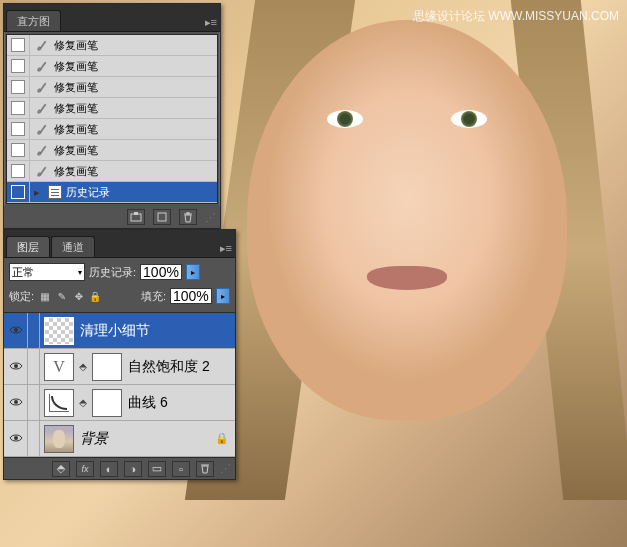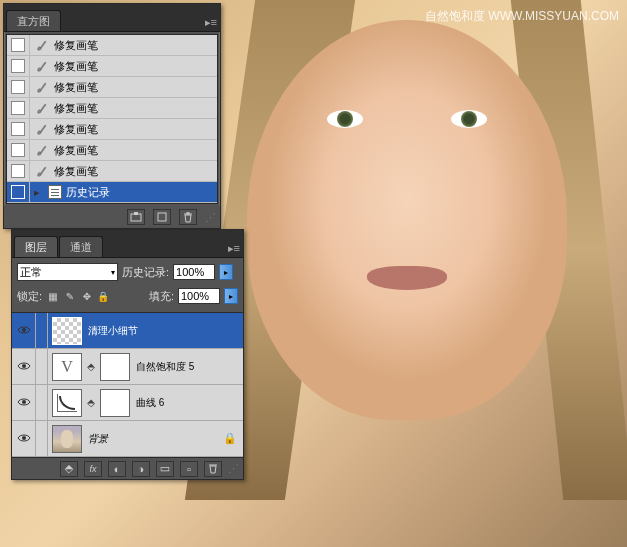--- a/index.html
+++ b/index.html
@@ -30,47 +30,47 @@
 .brush-icon svg{width:14px;height:14px}
 .hist-row.selected{background:#2b5fb3;color:#fff}
 .hist-row.selected .chk{border-color:#fff;background:transparent}
 .hist-row .arrow{width:10px;color:#333}
 .doc-icon{width:14px;height:14px;background:#fff;border:1px solid #666;position:relative}
 .doc-icon::before,.doc-icon::after{content:"";position:absolute;left:2px;right:2px;height:1px;background:#666}
 .doc-icon::before{top:3px}.doc-icon::after{top:6px;box-shadow:0 3px 0 #666}
 .panel-footer{display:flex;justify-content:flex-end;align-items:center;height:22px;padding:0 4px;gap:8px;background:#535353}
 .foot-btn{width:18px;height:16px;border:1px solid #333;background:#555;display:flex;align-items:center;justify-content:center;cursor:pointer;color:#ccc}
 
-.layers-panel{left:11px;top:229px;width:233px}
+.layers-panel{left:3px;top:229px;width:233px}
 .layer-controls{padding:3px 5px;background:#535353}
 .ctrl-row{display:flex;align-items:center;height:22px;gap:4px;margin-bottom:2px}
-.blend-select{background:#fff;color:#000;height:18px;width:101px;border:1px solid #333;font-size:11px;padding:0 2px;display:flex;align-items:center;justify-content:space-between}
+.blend-select{background:#fff;color:#000;height:18px;width:76px;border:1px solid #333;font-size:11px;padding:0 2px;display:flex;align-items:center;justify-content:space-between}
 .blend-select .tri{font-size:8px;color:#000}
 .lbl{font-size:11px;color:#e0e0e0}
-.pct-input{background:#fff;color:#000;width:42px;height:16px;border:1px solid #333;font-size:11px;padding:0 2px;display:flex;align-items:center}
+.pct-input{background:#fff;color:#000;width:42px;height:16px;border:1px solid #333;font-size:14px;padding:0 2px;display:flex;align-items:center}
 .pct-btn{width:14px;height:16px;background:linear-gradient(90deg,#7ab0e8,#4a8fd8);border:1px solid #2a6ab0;display:flex;align-items:center;justify-content:center;font-size:8px;color:#000}
 .lock-icons{display:flex;gap:3px;align-items:center}
 .lock-icons span{width:14px;height:14px;display:flex;align-items:center;justify-content:center;color:#ccc;font-size:10px}
 
 .layer-list{background:#d7d7d7;color:#000;border-top:1px solid #2a2a2a}
 .lyr-row{display:flex;align-items:center;height:36px;border-bottom:1px solid #aaa}
 .eye-col{width:24px;height:36px;display:flex;align-items:center;justify-content:center;border-right:1px solid #aaa}
 .eye-icon svg{width:14px;height:10px}
 .link-col{width:12px;border-right:1px solid #aaa;height:36px}
 .thumb{width:30px;height:28px;border:1px solid #666;margin:0 4px;background:#fff;position:relative;flex-shrink:0}
 .thumb.checker{background:repeating-conic-gradient(#ccc 0 25%,#fff 0 50%) 0 0/8px 8px}
 .thumb.face-t{background:linear-gradient(180deg,#d4a878 30%,#c89968 100%)}
 .thumb.v-t::after{content:"V";position:absolute;inset:0;display:flex;align-items:center;justify-content:center;font-size:16px;color:#666;font-family:serif}
 .thumb.curve-t::after{content:"";position:absolute;left:4px;right:4px;top:4px;bottom:4px;border-left:1px solid #666;border-bottom:1px solid #666}
 .thumb.curve-t::before{content:"";position:absolute;left:6px;top:6px;right:6px;bottom:6px;border-radius:0 0 0 100%;border-left:2px solid #333;border-bottom:2px solid #333;background:none}
 .thumb.mask{background:#fff}
 .thumb.bg-t{background:linear-gradient(180deg,#b8b0c0 20%,#d8c8b0 60%,#a89880 100%)}
 .thumb.bg-t::after{content:"";position:absolute;left:8px;top:4px;width:12px;height:18px;background:#e0d0b8;border-radius:40%}
 .link-dot{width:10px;font-size:10px;color:#444;text-align:center}
-.lyr-row .name{font-size:10px;padding-left:2px}
+.lyr-row .name{font-size:14px;padding-left:2px}
 .lyr-row.selected{background:#2b5fb3;color:#fff}
 .lyr-row.selected .thumb{border-color:#fff;box-shadow:0 0 0 1px #2b5fb3}
 .bg-lock{margin-left:auto;margin-right:6px;font-size:11px}
 .layers-footer{display:flex;justify-content:flex-end;align-items:center;height:22px;padding:0 4px;gap:6px;background:#535353;border-top:1px solid #2a2a2a}
 
 ::-webkit-scrollbar{width:14px;background:#e8e8e8}
 ::-webkit-scrollbar-thumb{background:linear-gradient(90deg,#7ab0e8,#4a8fd8);border:1px solid #2a6ab0}
 ::-webkit-scrollbar-button{height:14px;background:#ccc;border:1px solid #999}
 </style>
 </head>
@@ -78,21 +78,21 @@
 
 <div class="photo">
   <div class="hair l"></div>
     <div class="hair r"></div>
   <div class="face">
       <div class="eye l"></div>
       <div class="eye r"></div>
       <div class="lips"></div>
     </div>
 </div>
-<div class="watermark">自然饱和度  WWW.MISSYUAN.COM</div>
+<div class="watermark">思缘设计论坛  WWW.MISSYUAN.COM</div>
 
 <div class="panel history-panel">
   <div class="tabbar">
     <div class="tab">直方图</div>
     <div class="tab-close">▸≡</div>
   </div>
   <div style="display:flex">
     <div class="history-list" style="flex:1" id="hist-list">
         <div class="hist-row">
           <span class="chk"></span>
@@ -239,21 +239,21 @@
         <div class="eye-col">
           <span class="eye-icon"><svg viewBox="0 0 14 10">
               <path d="M1 5c2-4 10-4 12 0-2 4-10 4-12 0z" fill="none" stroke="#333"></path>
               <circle cx="7" cy="5" r="2" fill="#333"></circle>
             </svg></span>
         </div>
         <div class="link-col"></div>
         <div class="thumb v-t"></div>
         <span class="link-dot">⬘</span>
         <div class="thumb mask"></div>
-        <span class="name" style="">自然饱和度 5</span>
+        <span class="name" style="">自然饱和度 2</span>
       </div>
       <div class="lyr-row">
         <div class="eye-col">
           <span class="eye-icon"><svg viewBox="0 0 14 10">
               <path d="M1 5c2-4 10-4 12 0-2 4-10 4-12 0z" fill="none" stroke="#333"></path>
               <circle cx="7" cy="5" r="2" fill="#333"></circle>
             </svg></span>
         </div>
         <div class="link-col"></div>
         <div class="thumb curve-t"></div>

